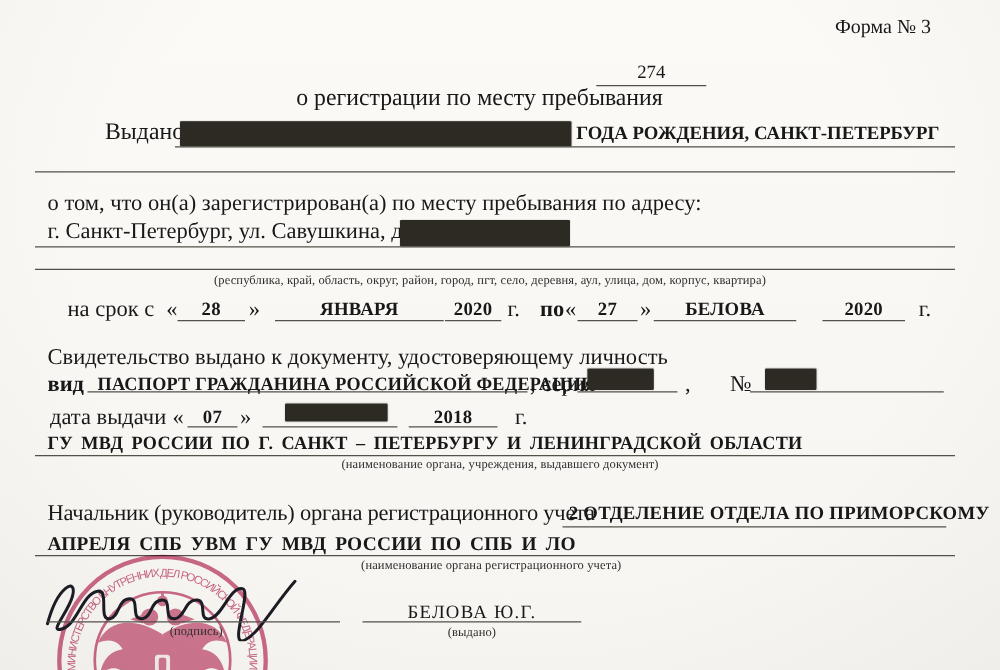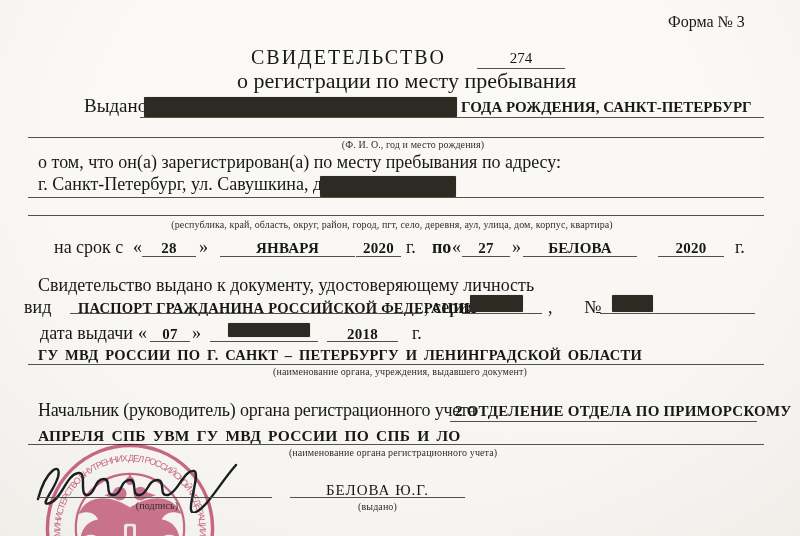--- a/index.html
+++ b/index.html
@@ -16,43 +16,41 @@
   .abs{position:absolute;white-space:nowrap;}
   .t18{font-size:18px;line-height:20px;}
   .t19{font-size:19px;line-height:21px;}
   .typed{font-weight:bold;font-size:15px;line-height:17px;letter-spacing:.2px;}
   .cond{display:inline-block;transform:scaleX(.97);transform-origin:left center;}
   .cap{font-size:10px;line-height:11px;color:#2e2e2e;text-align:center;letter-spacing:.1px;}
   .uline{position:absolute;height:0;border-bottom:1.5px solid #54504a;}
   .redact{position:absolute;background:#2d2a24;border-radius:1px;box-shadow:0 0 1px rgba(0,0,0,.4);}
   .ctr{text-align:center;}
   .title{font-size:20px;letter-spacing:2px;}
-  .subtitle{font-size:22px;}
+  .subtitle{font-size:19px;}
   .bold15{font-weight:bold;font-size:15px;}
   .stamp{position:absolute;left:44px;top:442px;width:172px;height:172px;opacity:.82;mix-blend-mode:multiply;}
   .sig{position:absolute;left:30px;top:453px;width:218px;height:60px;z-index:5;}
 </style>
 </head>
 <body>
 
 <div class="page">
 
   <div class="abs" style="left:668px;top:13px;font-size:16px;">Форма № 3</div>
 
-  <div class="abs title" style="left:251px;top:46px;">СВИДЕТЕЛЬСТВО</div>
   <div class="abs ctr" style="left:478px;top:50px;width:86px;font-size:15px;">274</div>
   <div class="uline" style="left:477px;top:68px;width:88px;"></div>
   <div class="abs subtitle" style="left:237px;top:68px;">о регистрации по месту пребывания</div>
 
   <div class="abs t19" style="left:84px;top:95px;">Выдано</div>
   <div class="redact" style="left:144px;top:97px;width:313px;height:20px;"></div>
   <div class="abs bold15" style="left:461px;top:99px;">ГОДА РОЖДЕНИЯ, САНКТ-ПЕТЕРБУРГ</div>
   <div class="uline" style="left:140px;top:117px;width:624px;"></div>
   <div class="uline" style="left:28px;top:137px;width:736px;"></div>
-  <div class="abs cap" style="left:133px;top:139px;width:560px;">(Ф. И. О., год и место рождения)</div>
 
   <div class="abs t18" style="left:38px;top:152px;">о том, что он(а) зарегистрирован(а) по месту пребывания по адресу:</div>
   <div class="abs t18" style="left:38px;top:174px;">г. Санкт-Петербург, ул. Савушкина, дом</div>
   <div class="redact" style="left:320px;top:176px;width:136px;height:21px;"></div>
   <div class="uline" style="left:28px;top:197px;width:736px;"></div>
   <div class="uline" style="left:28px;top:215px;width:736px;"></div>
   <div class="abs cap" style="left:30px;top:219px;width:724px;">(республика, край, область, округ, район, город, пгт, село, деревня, аул, улица, дом, корпус, квартира)</div>
 
   <div class="abs t18" style="left:54px;top:237px;">на срок с</div>
   <div class="abs t18" style="left:133px;top:237px;">«</div>
@@ -70,21 +68,21 @@
   <div class="uline" style="left:462px;top:256px;width:48px;"></div>
   <div class="abs t18" style="left:512px;top:237px;">»</div>
   <div class="abs typed ctr" style="left:523px;top:240px;width:114px;">БЕЛОВА</div>
   <div class="uline" style="left:523px;top:256px;width:114px;"></div>
   <div class="abs typed ctr" style="left:658px;top:240px;width:66px;">2020</div>
   <div class="uline" style="left:658px;top:256px;width:66px;"></div>
   <div class="abs t18" style="left:735px;top:237px;">г.</div>
 
   <div class="abs t18" style="left:38px;top:275px;">Свидетельство выдано к документу, удостоверяющему личность</div>
 
-  <div class="abs t18" style="left:24px;top:297px;">вид</div>
+  <div class="abs t18" style="left:38px;top:297px;font-weight:bold;">вид</div>
   <div class="abs typed" style="left:78px;top:300px;"><span class="cond">ПАСПОРТ ГРАЖДАНИНА РОССИЙСКОЙ ФЕДЕРАЦИИ</span></div>
   <div class="uline" style="left:70px;top:313px;width:352px;"></div>
   <div class="abs t18" style="left:424px;top:297px;">, серия</div>
   <div class="redact" style="left:470px;top:295px;width:53px;height:17px;"></div>
   <div class="uline" style="left:462px;top:313px;width:80px;"></div>
   <div class="abs t18" style="left:548px;top:297px;">,</div>
   <div class="abs t18" style="left:584px;top:297px;">№</div>
   <div class="redact" style="left:612px;top:295px;width:41px;height:17px;"></div>
   <div class="uline" style="left:600px;top:313px;width:155px;"></div>
 

